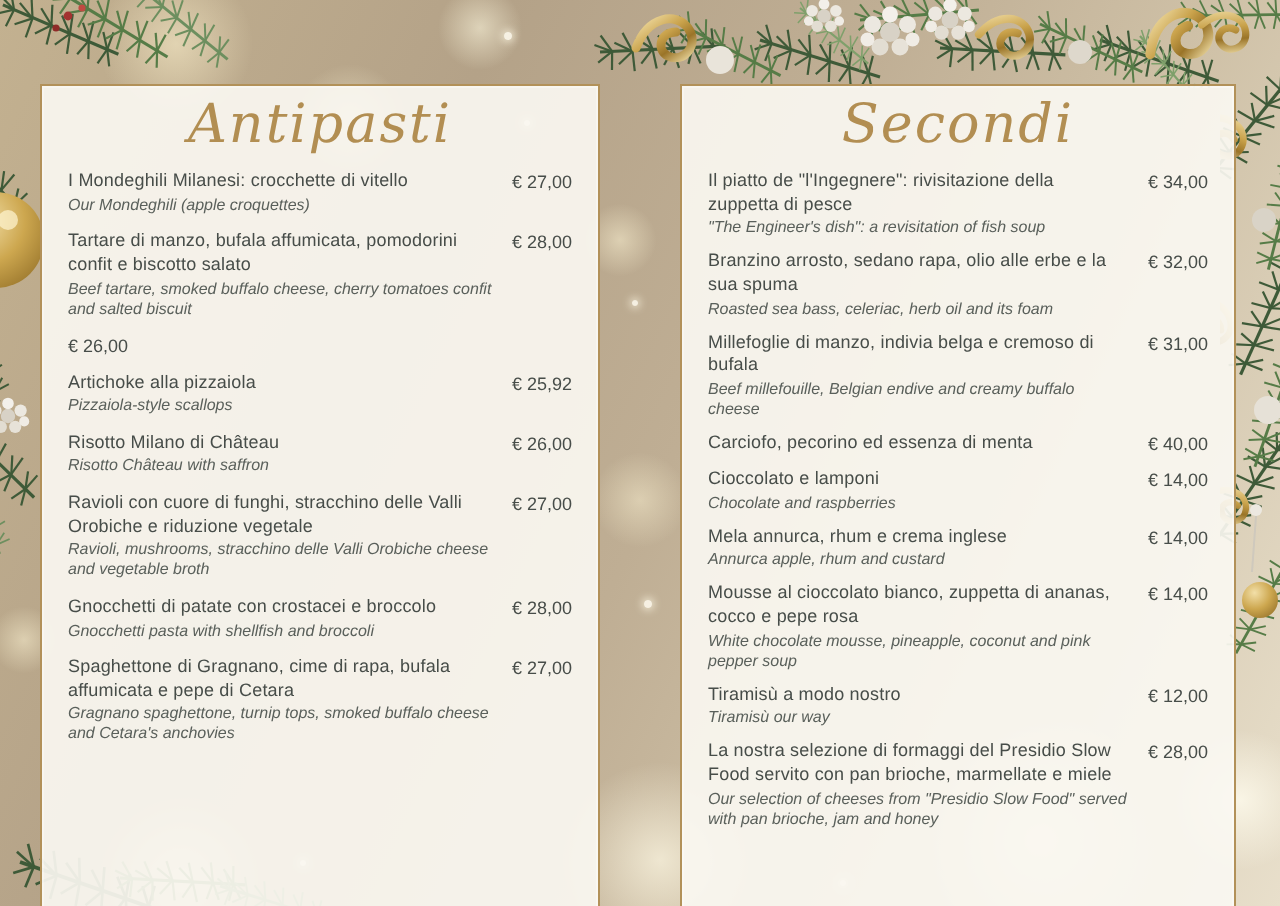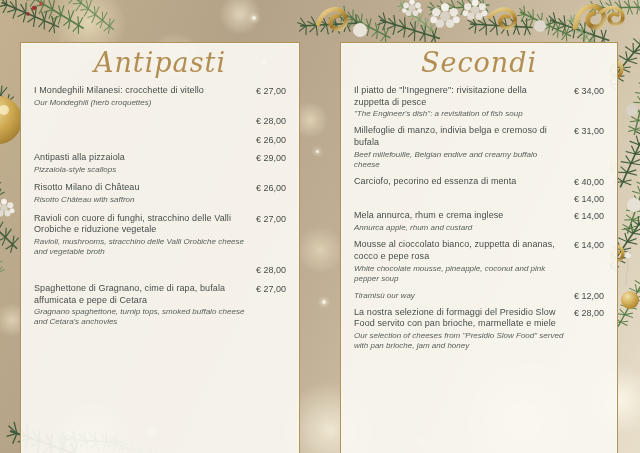--- a/index.html
+++ b/index.html
@@ -28,21 +28,21 @@
     border:1.5px solid #b29159;background:rgba(250,247,241,.92);
     padding:3px 13px 6px 13px;box-shadow:0 0 0 1px rgba(255,255,255,.35) inset;
   }
   #panel-left{left:20px;width:280px;}
   #panel-right{left:340px;width:278px;}
   .section-title{
     text-align:center;font-family:"DejaVu Serif",serif;font-style:italic;
     font-size:27px;line-height:1.15;color:#b28e52;margin:1px 0 7px 0;
     letter-spacing:1px;font-weight:400;
   }
-  .menu-item{display:flex;justify-content:flex-end;align-items:flex-start;
+  .menu-item{display:flex;justify-content:space-between;align-items:flex-start;
     gap:10px;margin-bottom:7.5px;}
   .dense .menu-item{margin-bottom:6px;}
   .item-text{flex:1;}
   .item-name{font-size:9px;line-height:1.3;color:#474d49;letter-spacing:.1px;}
   .item-desc{font-size:8px;line-height:1.25;color:#5a605b;font-style:italic;margin-top:1px;}
   .item-price{font-size:9px;color:#474d49;white-space:nowrap;padding-top:1px;}
   svg.deco{position:absolute;pointer-events:none;}
 </style>
 </head>
 <body>
@@ -209,52 +209,60 @@
   <div class="sparkle" style="left:316px;top:150px;width:3px;height:3px"></div>
   <div class="sparkle" style="left:322px;top:300px;width:4px;height:4px"></div>
   <div class="sparkle" style="left:150px;top:430px;width:3px;height:3px"></div>
   <div class="sparkle" style="left:420px;top:440px;width:3px;height:3px"></div>
 
   <div class="panel" id="panel-left">
       <div class="section-title">Antipasti</div>
       <div class="menu-item">
         <div class="item-text">
            <div class="item-name">I Mondeghili Milanesi: crocchette di vitello</div>
-           <div class="item-desc">Our Mondeghili (herb croquettes)</div>
+           <div class="item-desc">Our Mondeghili (apple croquettes)</div>
          </div>
          <div class="item-price">€ 27,00</div>
       </div>
       <div class="menu-item">
+        <div class="item-text">
+           <div class="item-name">Tartare di manzo, bufala affumicata, pomodorini confit e biscotto salato</div>
+           <div class="item-desc">Beef tartare, smoked buffalo cheese, cherry tomatoes confit and salted biscuit</div>
+         </div>
          <div class="item-price">€ 28,00</div>
       </div>
       <div class="menu-item">
          <div class="item-price">€ 26,00</div>
       </div>
       <div class="menu-item">
         <div class="item-text">
-           <div class="item-name">Antipasti alla pizzaiola</div>
+           <div class="item-name">Artichoke alla pizzaiola</div>
            <div class="item-desc">Pizzaiola-style scallops</div>
          </div>
-         <div class="item-price">€ 29,00</div>
+         <div class="item-price">€ 25,92</div>
       </div>
       <div class="menu-item">
         <div class="item-text">
            <div class="item-name">Risotto Milano di Château</div>
            <div class="item-desc">Risotto Château with saffron</div>
          </div>
          <div class="item-price">€ 26,00</div>
       </div>
       <div class="menu-item">
         <div class="item-text">
            <div class="item-name">Ravioli con cuore di funghi, stracchino delle Valli Orobiche e riduzione vegetale</div>
            <div class="item-desc">Ravioli, mushrooms, stracchino delle Valli Orobiche cheese and vegetable broth</div>
          </div>
          <div class="item-price">€ 27,00</div>
       </div>
       <div class="menu-item">
+        <div class="item-text">
+           <div class="item-name">Gnocchetti di patate con crostacei e broccolo</div>
+           <div class="item-desc">Gnocchetti pasta with shellfish and broccoli</div>
+         </div>
          <div class="item-price">€ 28,00</div>
       </div>
       <div class="menu-item">
         <div class="item-text">
            <div class="item-name">Spaghettone di Gragnano, cime di rapa, bufala affumicata e pepe di Cetara</div>
            <div class="item-desc">Gragnano spaghettone, turnip tops, smoked buffalo cheese and Cetara's anchovies</div>
          </div>
          <div class="item-price">€ 27,00</div>
       </div>
     </div>
@@ -262,50 +270,62 @@
       <div class="section-title">Secondi</div>
       <div class="menu-item">
         <div class="item-text">
            <div class="item-name">Il piatto de "l'Ingegnere": rivisitazione della zuppetta di pesce</div>
            <div class="item-desc">"The Engineer's dish": a revisitation of fish soup</div>
          </div>
          <div class="item-price">€ 34,00</div>
       </div>
       <div class="menu-item">
         <div class="item-text">
+           <div class="item-name">Branzino arrosto, sedano rapa, olio alle erbe e la sua spuma</div>
+           <div class="item-desc">Roasted sea bass, celeriac, herb oil and its foam</div>
+         </div>
+         <div class="item-price">€ 32,00</div>
+      </div>
+      <div class="menu-item">
+        <div class="item-text">
            <div class="item-name">Millefoglie di manzo, indivia belga e cremoso di bufala</div>
            <div class="item-desc">Beef millefouille, Belgian endive and creamy buffalo cheese</div>
          </div>
          <div class="item-price">€ 31,00</div>
       </div>
       <div class="menu-item">
         <div class="item-text">
            <div class="item-name">Carciofo, pecorino ed essenza di menta</div>
          </div>
          <div class="item-price">€ 40,00</div>
       </div>
       <div class="menu-item">
+        <div class="item-text">
+           <div class="item-name">Cioccolato e lamponi</div>
+           <div class="item-desc">Chocolate and raspberries</div>
+         </div>
          <div class="item-price">€ 14,00</div>
       </div>
       <div class="menu-item">
         <div class="item-text">
            <div class="item-name">Mela annurca, rhum e crema inglese</div>
            <div class="item-desc">Annurca apple, rhum and custard</div>
          </div>
          <div class="item-price">€ 14,00</div>
       </div>
       <div class="menu-item">
         <div class="item-text">
            <div class="item-name">Mousse al cioccolato bianco, zuppetta di ananas, cocco e pepe rosa</div>
            <div class="item-desc">White chocolate mousse, pineapple, coconut and pink pepper soup</div>
          </div>
          <div class="item-price">€ 14,00</div>
       </div>
       <div class="menu-item">
         <div class="item-text">
+           <div class="item-name">Tiramisù a modo nostro</div>
            <div class="item-desc">Tiramisù our way</div>
          </div>
          <div class="item-price">€ 12,00</div>
       </div>
       <div class="menu-item">
         <div class="item-text">
            <div class="item-name">La nostra selezione di formaggi del Presidio Slow Food servito con pan brioche, marmellate e miele</div>
            <div class="item-desc">Our selection of cheeses from "Presidio Slow Food" served with pan brioche, jam and honey</div>
          </div>
          <div class="item-price">€ 28,00</div>

